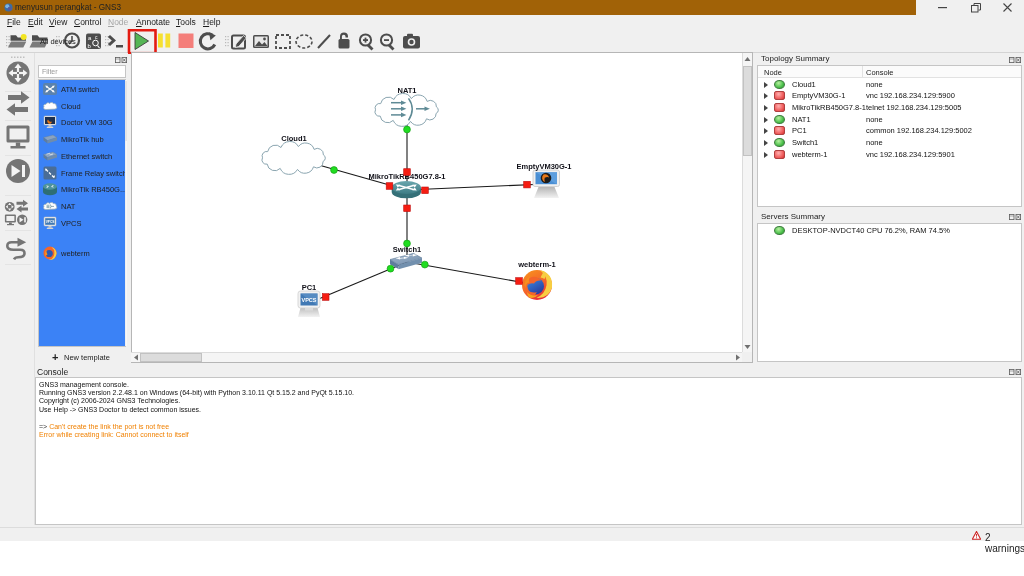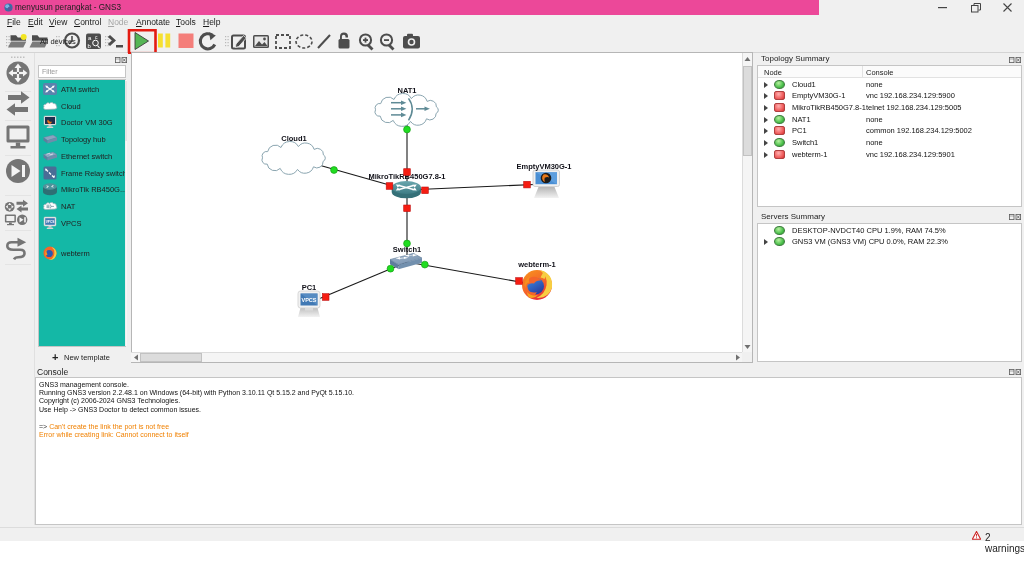--- a/index.html
+++ b/index.html
@@ -1,29 +1,29 @@
 <!DOCTYPE html>
 <html><head>
 <meta charset="utf-8">
 <style>
 * { margin:0; padding:0; box-sizing:border-box; }
 html,body { width:1024px; height:576px; background:#fff; font-family:"Liberation Sans", sans-serif; overflow:hidden; }
 .abs { position:absolute; }
 #win { position:absolute; left:0; top:0; width:1024px; height:541px; background:#f0f0f0; }
-#titlebar { position:absolute; left:0; top:0; width:819px; height:15px; background:#ec4899; }
+#titlebar { position:absolute; left:0; top:0; width:916px; height:15px; background:#a16207; }
 #titletext { position:absolute; left:15px; top:2.5px; font-size:8.2px; color:#222; }
 #menubar { position:absolute; left:0; top:15px; width:1024px; height:14px; background:#f0f0f0; font-size:8.5px; color:#1a1a1a; }
 .mi { position:absolute; top:2px; }
 .mi u { text-decoration:underline; }
 #toolbar { position:absolute; left:0; top:29px; width:1024px; height:24px; background:#f0f0f0; border-bottom:1px solid #d4d4d4; }
 #lefttb { position:absolute; left:0; top:53px; width:35px; height:472px; background:#f0f0f0; border-right:1px solid #e0e0e0; }
 #devpanel { position:absolute; left:35px; top:53px; width:93px; height:312px; background:#f0f0f0; }
 #devtitle { position:absolute; left:40px; top:37px; font-size:7.5px; color:#222; }
 #filter { position:absolute; left:38px; top:65px; width:88px; height:13px; background:#fff; border:1px solid #c5c5c5; font-size:7px; color:#9a9a9a; padding:2px 0 0 3px; }
-#devlist { position:absolute; left:38px; top:79px; width:88px; height:268px; background:#14b8a6; border:1px solid #c5c5c5; }
+#devlist { position:absolute; left:38px; top:79px; width:88px; height:268px; background:#3b82f6; border:1px solid #c5c5c5; }
 .devitem { position:absolute; left:2px; width:86px; height:16px; overflow:visible; font-size:7.5px; color:#222; }
 .devitem .lbl { position:absolute; left:20px; top:4px; white-space:nowrap; }
 .devicon { position:absolute; left:1px; top:1px; width:16px; height:14px; }
 #newtpl { position:absolute; left:35px; top:348px; width:93px; height:17px; font-size:7.5px; color:#222; }
 #canvas { position:absolute; left:131px; top:52px; width:622px; height:311px; background:#fff; border:1px solid #b6b6b6; }
 #topotitle { position:absolute; left:761px; top:54px; font-size:8px; color:#222; }
 #topobox { position:absolute; left:757px; top:65px; width:265px; height:142px; background:#fff; border:1px solid #c5c5c5; }
 #srvtitle { position:absolute; left:761px; top:211.5px; font-size:8px; color:#222; }
 #srvbox { position:absolute; left:757px; top:223px; width:265px; height:139px; background:#fff; border:1px solid #c5c5c5; }
 #consoletitle { position:absolute; left:37px; top:366.5px; font-size:8.5px; color:#222; }
@@ -274,21 +274,21 @@
           <path d="M4.5 13 l7 0 -1 -1.5 -5 0 z" fill="#d5d5d5"></path>
         </svg>
         <span class="lbl">Doctor VM 30G</span>
       </div>
     <div class="devitem" style="top:51.1px">
         <svg class="devicon" viewBox="0 0 16 14">
           <path d="M1.5 5.5 l9.5 -2.5 4 2.5 -9.5 3 z" fill="#8ba3bf" stroke="#5f7d9e" stroke-width="0.4"></path>
           <path d="M1.5 5.5 l0 3 4 3 0 -3 z" fill="#5f7d9e"></path>
           <path d="M5.5 8.5 l9.5 -3 0 3 -9.5 3 z" fill="#6f8cab"></path>
         </svg>
-        <span class="lbl">Topology hub</span>
+        <span class="lbl">MikroTik hub</span>
       </div>
     <div class="devitem" style="top:67.8px">
         <svg class="devicon" viewBox="0 0 16 14">
           <path d="M1.5 5.5 l9.5 -2.5 4 2.5 -9.5 3 z" fill="#8ba3bf" stroke="#5f7d9e" stroke-width="0.4"></path>
           <path d="M1.5 5.5 l0 3 4 3 0 -3 z" fill="#5f7d9e"></path>
           <path d="M5.5 8.5 l9.5 -3 0 3 -9.5 3 z" fill="#6f8cab"></path>
           <g stroke="#fff" stroke-width="0.6">
             <path d="M4.5 5.2 l3.5 -1 M7.5 6 l3.5 -1"></path>
           </g>
         </svg>
@@ -566,26 +566,21 @@
       <g fill="none" stroke="#5a5a5a" stroke-width="0.8">
         <rect x="0.4" y="0.4" width="4.6" height="5.2"></rect>
         <path d="M0.4 2 h4.6" opacity="0.6"></path>
         <rect x="7" y="0.4" width="4.6" height="5.2"></rect>
         <path d="M8 1.5 l2.6 3 m0 -3 l-2.6 3"></path>
       </g>
     </svg>
   <div id="srvbox">
     <div class="trow" style="top:0.5px">
         <span class="led-g"></span>
-        <span class="name">DESKTOP-NVDCT40 CPU 1.9%, RAM 74.5%</span>
-      </div>
-    <div class="trow" style="top:12px">
-        <span class="arrow"></span>
-        <span class="led-g"></span>
-        <span class="name">GNS3 VM (GNS3 VM) CPU 0.0%, RAM 22.3%</span>
+        <span class="name">DESKTOP-NVDCT40 CPU 76.2%, RAM 74.5%</span>
       </div>
   </div>
   <svg class="abs" style="left:1009px;top:369px" width="12" height="6">
       <g fill="none" stroke="#5a5a5a" stroke-width="0.8">
         <rect x="0.4" y="0.4" width="4.6" height="5.2"></rect>
         <path d="M0.4 2 h4.6" opacity="0.6"></path>
         <rect x="7" y="0.4" width="4.6" height="5.2"></rect>
         <path d="M8 1.5 l2.6 3 m0 -3 l-2.6 3"></path>
       </g>
     </svg>

